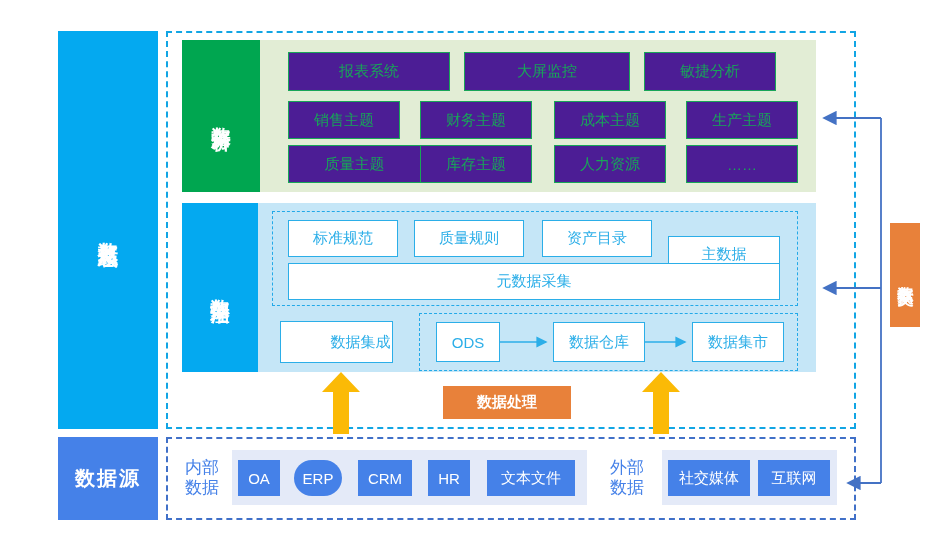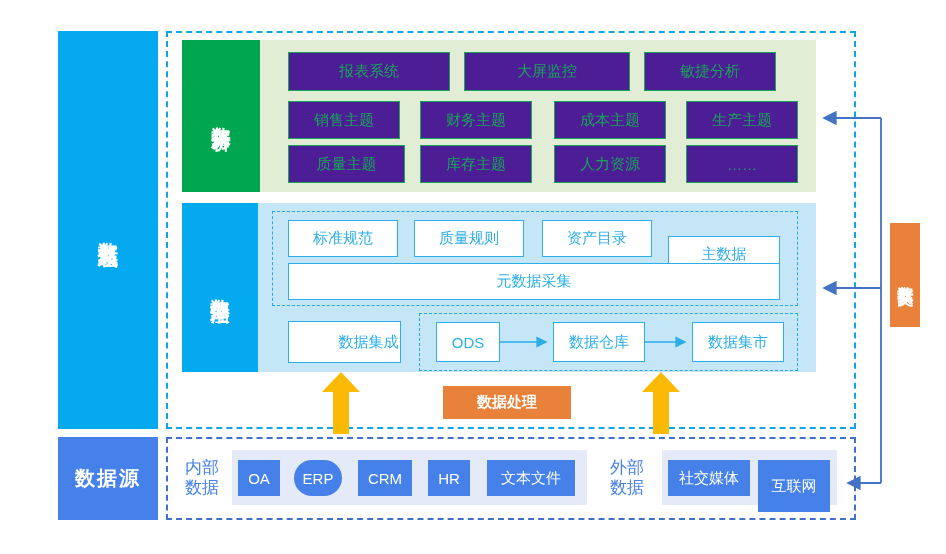--- a/index.html
+++ b/index.html
@@ -65,21 +65,21 @@
 <div class="abs ctr box-green" style="left:420px;top:101px;width:112px;height:38px;text-align:right;">
   <span>财务主题</span>
 </div>
 <div class="abs ctr box-green" style="left:554px;top:101px;width:112px;height:38px;">
   <span>成本主题</span>
 </div>
 <div class="abs ctr box-green" style="left:686px;top:101px;width:112px;height:38px;">
   <span>生产主题</span>
 </div>
 
-<div class="abs ctr box-green" style="left:288px;top:145px;width:117px;height:38px;">
+<div class="abs ctr box-green" style="left:288px;top:145px;width:133px;height:38px;">
   <span>质量主题</span>
 </div>
 <div class="abs ctr box-green" style="left:420px;top:145px;width:112px;height:38px;">
   <span>库存主题</span>
 </div>
 <div class="abs ctr box-green" style="left:554px;top:145px;width:112px;height:38px;">
   <span>人力资源</span>
 </div>
 <div class="abs ctr box-green" style="left:686px;top:145px;width:112px;height:38px;">
   <span>……</span>
@@ -103,21 +103,21 @@
   <span>资产目录</span>
 </div>
 <div class="abs ctr box-cyan" style="left:668px;top:236px;width:112px;height:37px;justify-content:center;">
   <span>主数据</span>
 </div>
 
 <div class="abs ctr box-cyan" style="left:288px;top:263px;width:492px;height:37px;">
   <span>元数据采集</span>
 </div>
 
-<div class="abs ctr box-cyan" style="left:288px;top:321px;width:113px;height:42px;padding-left:48px;">
+<div class="abs ctr box-cyan" style="left:280px;top:321px;width:113px;height:42px;padding-left:48px;">
   <span>数据集成</span>
 </div>
 
 <div class="abs dash-cyan-thin" style="left:419px;top:313px;width:379px;height:58px;"></div>
 
 <div class="abs ctr box-cyan" style="left:436px;top:322px;width:64px;height:40px;">
   <span>ODS</span>
 </div>
 <div class="abs ctr box-cyan" style="left:553px;top:322px;width:92px;height:40px;">
   <span>数据仓库</span>
@@ -177,21 +177,21 @@
 <div class="abs grp-label ctr" style="left:597px;top:452px;width:60px;height:52px;flex-direction:column;">
   <span>外部</span>
   <span>数据</span>
 </div>
 
 <div class="abs src-wrap" style="left:662px;top:450px;width:175px;height:55px;"></div>
 
 <div class="abs ctr box-solidblue" style="left:668px;top:460px;width:82px;height:36px;">
   <span>社交媒体</span>
 </div>
-<div class="abs ctr box-solidblue" style="left:758px;top:460px;width:72px;height:52px;">
+<div class="abs ctr box-solidblue" style="left:758px;top:460px;width:72px;height:36px;">
   <span>互联网</span>
 </div>
 
 <div class="abs ctr orange-vert" style="left:890px;top:223px;width:30px;height:104px;">
   <span>数据交换</span>
 </div>
 
 <svg class="abs" style="left:810px;top:110px;" width="100" height="390">
   <defs>
     <marker id="arrB" markerWidth="8" markerHeight="8" refX="7" refY="4" orient="auto">

